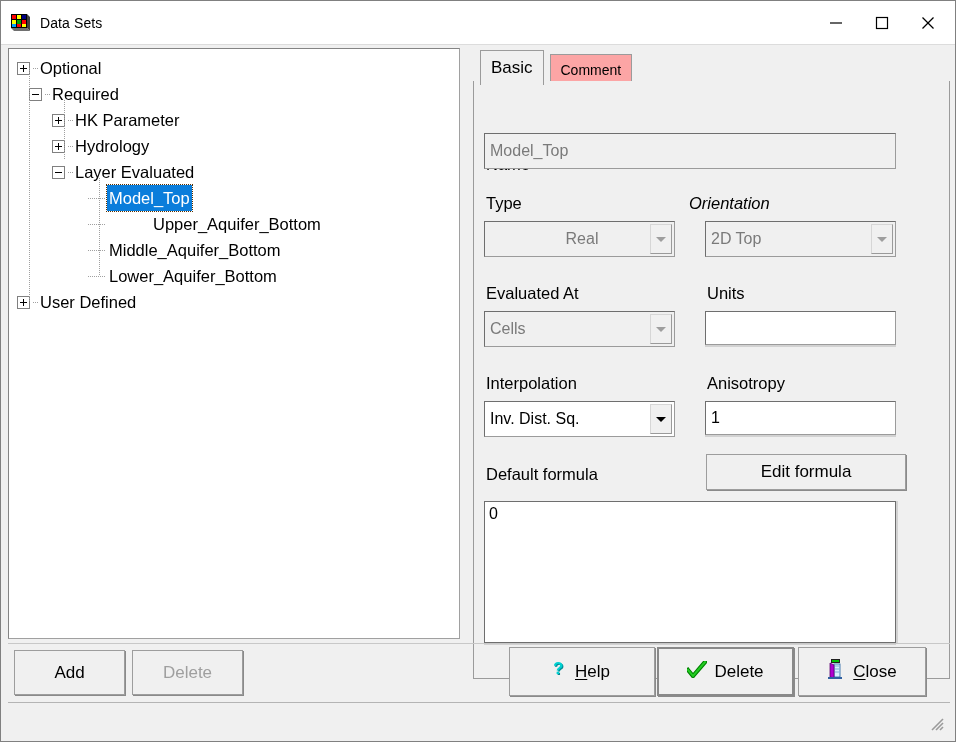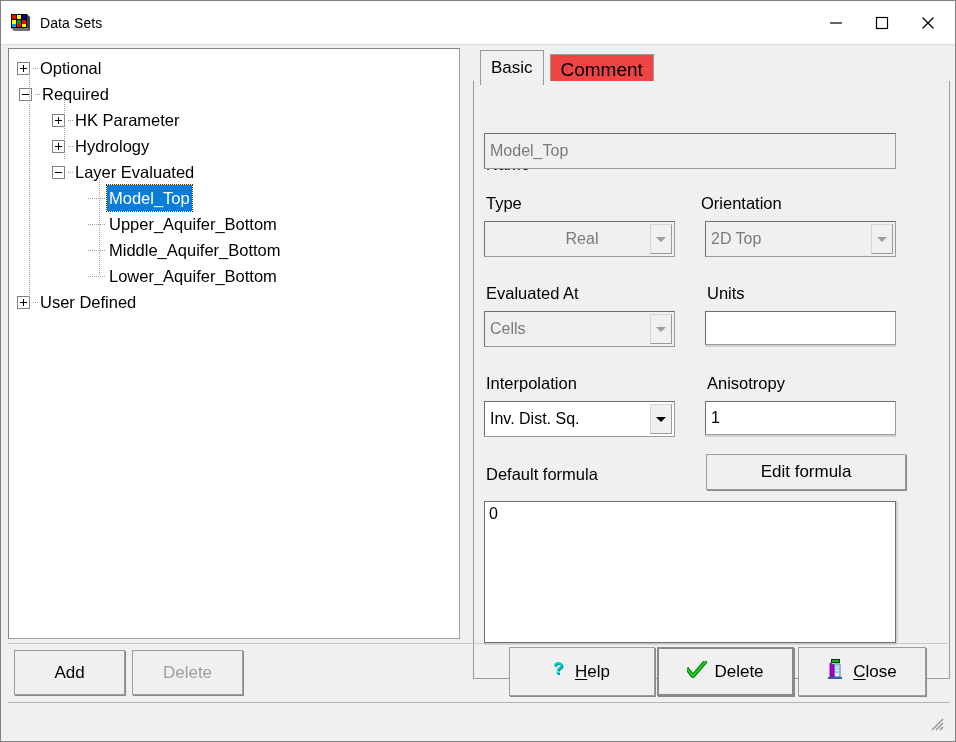--- a/index.html
+++ b/index.html
@@ -108,24 +108,24 @@
     background-image: linear-gradient(to bottom,#a0a0a0 1px, transparent 1px);
     background-size: 1px 2px;
   }
 
   
   #tabs {
     position: absolute; left: 472px; top: 3px; width: 477px; height: 36px;
   }
   .tab {
     position: absolute; top: 6px; height: 30px;
-    background: #ef4444;
+    background: #fca5a5;
     border: 1px solid #9b9b9b;
     border-bottom: none;
-    font-size: 19px; color: #000;
+    font-size: 14px; color: #000;
     display: flex; align-items: center; justify-content: center;
     padding: 0 10px;
   }
   .tab.active {
     top: 2px; height: 35px;
     background: #f0f0f0;
     border-color: #9b9b9b;
     z-index: 3;
     font-size: 17px;
   }
@@ -251,21 +251,21 @@
 
   <div id="content">
 
     <div id="tree-panel">
       <div id="tree">
           <div class="trow" style="padding-left: 8px;">
             <span class="expander plus"></span>
             <span class="dots-h" style="width: 5px;"></span>
             <span class="tlabel">Optional</span>
           </div>
-          <div class="trow" style="padding-left: 10px;">
+          <div class="trow" style="padding-left: 20px;">
             <span class="expander"></span>
             <span class="dots-h" style="width: 5px;"></span>
             <span class="tlabel">Required</span>
           </div>
           <div class="trow" style="padding-left: 43px;">
             <span class="expander plus"></span>
             <span class="dots-h" style="width: 5px;"></span>
             <span class="tlabel">HK Parameter</span>
           </div>
           <div class="trow" style="padding-left: 43px;">
@@ -275,21 +275,21 @@
           </div>
           <div class="trow" style="padding-left: 43px;">
             <span class="expander"></span>
             <span class="dots-h" style="width: 5px;"></span>
             <span class="tlabel">Layer Evaluated</span>
           </div>
           <div class="trow sel" style="padding-left: 79px;">
             <span class="dots-h" style="width: 17px; margin-right: 2px;"></span>
             <span class="tlabel">Model_Top</span>
           </div>
-          <div class="trow" style="padding-left: 79px;">
+          <div class="trow" style="padding-left: 79px; gap: 44px;">
             <span class="dots-h" style="width: 17px; margin-right: 2px;"></span>
             <span class="tlabel">Upper_Aquifer_Bottom</span>
           </div>
           <div class="trow" style="padding-left: 79px;">
             <span class="dots-h" style="width: 17px; margin-right: 2px;"></span>
             <span class="tlabel">Middle_Aquifer_Bottom</span>
           </div>
           <div class="trow" style="padding-left: 79px;">
             <span class="dots-h" style="width: 17px; margin-right: 2px;"></span>
             <span class="tlabel">Lower_Aquifer_Bottom</span>
@@ -323,21 +323,21 @@
       </div>
 
       <div class="fld-label" style="left:12px; top:113px;">Type</div>
       <div class="ctl combo disabled" style="left:10px; top:140px; width:191px; height:36px;justify-content:center;">
         <span class="txt">Real</span>
         <span class="arrowbox">
             <i class="arrow"></i>
           </span>
       </div>
 
-      <div class="fld-label" style="left:227px; top:113px;">Orientation</div>
+      <div class="fld-label" style="left:215px; top:113px;font-style:italic;">Orientation</div>
       <div class="ctl combo disabled" style="left:231px; top:140px; width:191px; height:36px;">
         <span class="txt">2D Top</span>
         <span class="arrowbox">
             <i class="arrow"></i>
           </span>
       </div>
 
       <div class="fld-label" style="left:12px; top:203px;">Evaluated At</div>
       <div class="ctl combo disabled" style="left:10px; top:230px; width:191px; height:36px;">
         <span class="txt">Cells</span>

